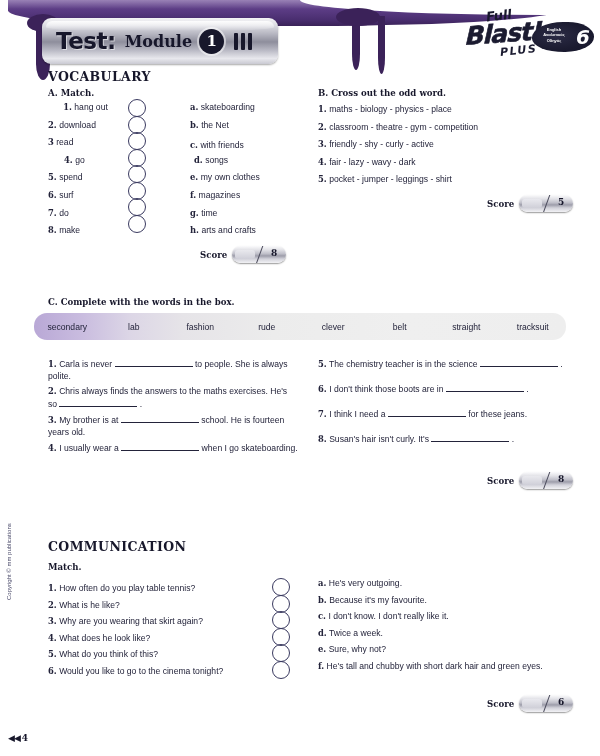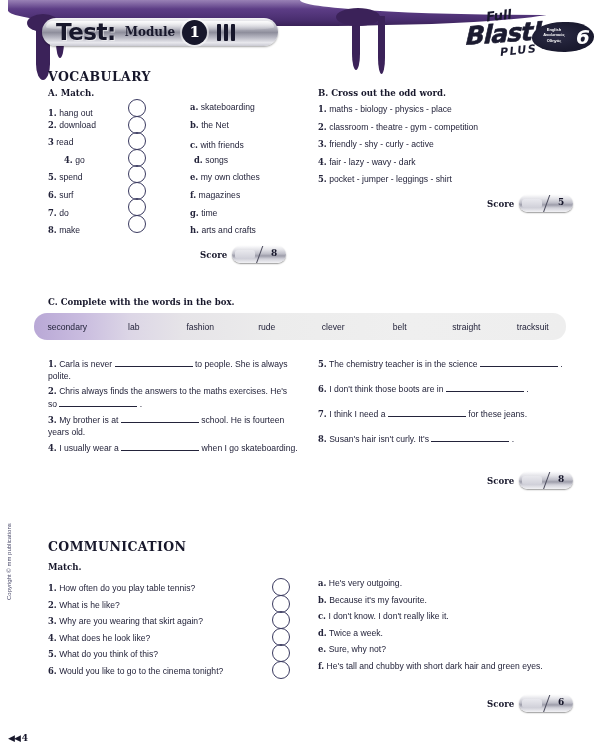--- a/index.html
+++ b/index.html
@@ -57,22 +57,22 @@
   .drip.d3 { left: 352px; top: 18px; width: 8px; height: 52px; }
   .drip.d3:before {
     content:""; position:absolute; left:-16px; top:-10px;
     width: 44px; height: 18px; background:#3b2259; border-radius: 50%;
   }
   .drip.d4 { left: 378px; top: 16px; width: 7px; height: 58px; }
 
   .title-bar {
     position: absolute;
     left: 42px; top: 18px;
-    width: 236px; height: 28px;
-    border-radius: 14px;
+    width: 236px; height: 46px;
+    border-radius: 9px;
     background: linear-gradient(180deg,
         #f4f4f6 0%, #dcdce2 16%, #b5b5c0 35%,
         #8e8e9c 52%, #b9b9c4 70%, #e8e8ed 88%, #c9c9d2 100%);
     box-shadow: 0 1px 2px rgba(0,0,0,0.35);
     display: flex;
     align-items: center;
   }
   .title-bar:before {
     content:"";
     position:absolute; left:4px; top:3px; right:4px; height:10px;
@@ -87,21 +87,21 @@
     font-size: 23px;
     letter-spacing: -0.5px;
     color: #17172b;
     text-shadow: 1px 1px 0 rgba(255,255,255,0.55);
   }
   .module-word {
     position: relative;
     margin-left: 9px;
     font-family: "DejaVu Serif", serif;
     font-weight: bold;
-    font-size: 12px;
+    font-size: 16px;
     color: #17172b;
   }
   .module-num {
     position: relative;
     margin-left: 7px;
     width: 25px; height: 25px;
     border-radius: 50%;
     background: #17172b;
     color: #ffffff;
     font-family: "DejaVu Serif", serif;
@@ -370,21 +370,21 @@
   </div>
 </div>
 
 <div class="sheet">
 
   <div class="sec-title" style="left:48px; top:69px;">VOCABULARY</div>
 
   <div class="ex-head" style="left:48px; top:88px;text-align:center;">A. Match.</div>
 
   <div id="voc-a-left">
-      <div class="itm" style="left: 48px; top: 108px; width: 75px;"><b>1.</b><span> hang out</span></div>
+      <div class="itm" style="left: 48px; top: 102px; width: 75px; text-align: center;"><b>1.</b><span> hang out</span></div>
       <div class="itm" style="left: 48px; top: 119.6px; width: 75px;"><b>2.</b><span> download</span></div>
       <div class="itm" style="left: 48px; top: 137.2px; width: 75px;"><b>3</b><span> read</span></div>
       <div class="itm" style="left: 64px; top: 154.8px; width: 75px;"><b>4.</b><span> go</span></div>
       <div class="itm" style="left: 48px; top: 172.4px; width: 75px;"><b>5.</b><span> spend</span></div>
       <div class="itm" style="left: 48px; top: 190px; width: 75px;"><b>6.</b><span> surf</span></div>
       <div class="itm" style="left: 48px; top: 207.6px; width: 75px;"><b>7.</b><span> do</span></div>
       <div class="itm" style="left: 48px; top: 225.2px; width: 75px;"><b>8.</b><span> make</span></div>
     </div>
   <div class="circles" id="voc-a-circles" style="left:128px; top:99px;">
       <span></span>

